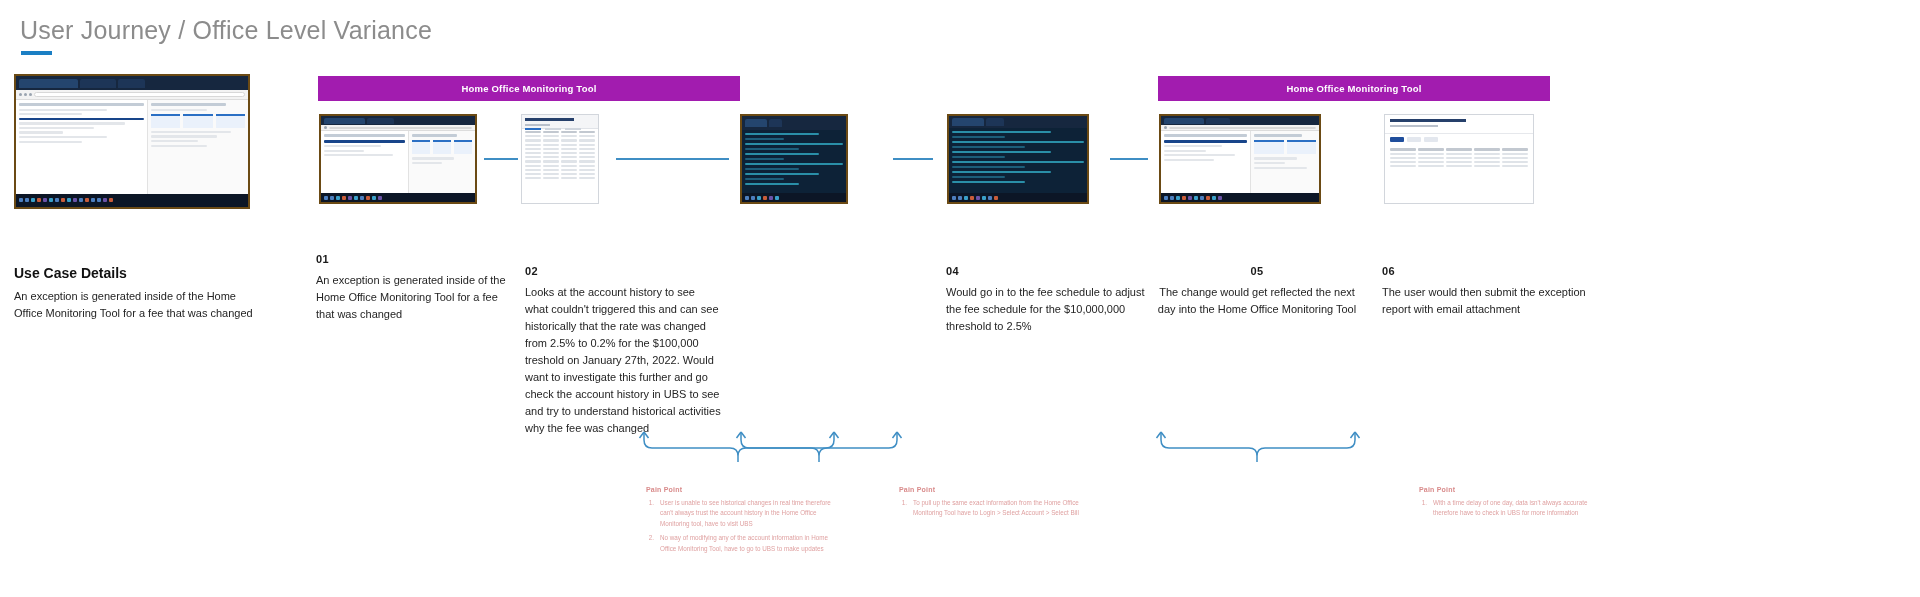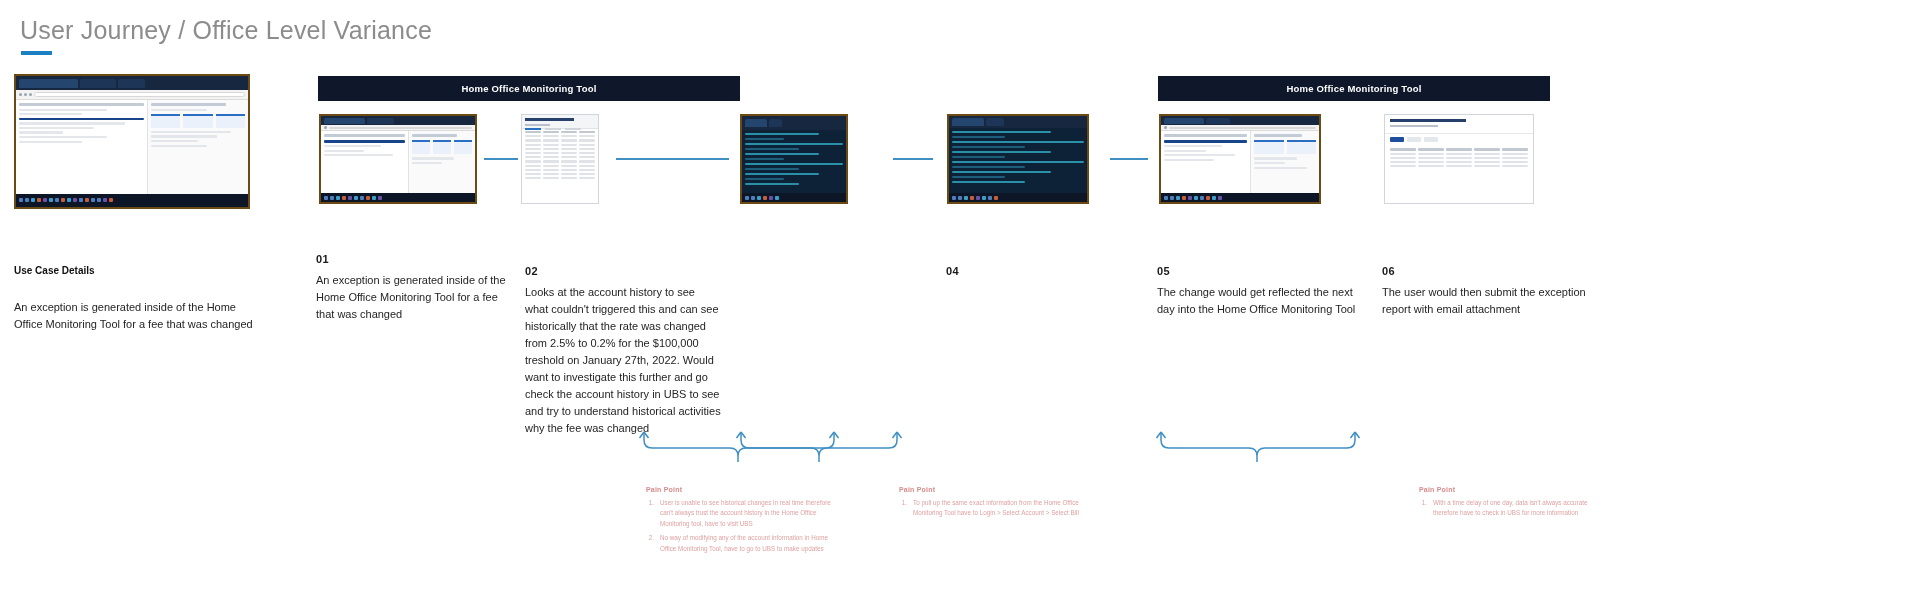--- a/index.html
+++ b/index.html
@@ -22,21 +22,21 @@
     width: 31px; height: 4px; background: #1b7fc4;
   }
 
   
   .banner {
     position: absolute; height: 25px;
     display: flex; align-items: center; justify-content: center;
     color: #ffffff; font-size: 9.5px; font-weight: 700;
     letter-spacing: .2px;
   }
-  .banner.purple { background: #0f172a; }
+  .banner.purple { background: #a21caf; }
   .banner.green  { background: #006b10; }
 
   
   .shot { position: absolute; background: #ffffff; overflow: hidden; }
   .shot.framed { border: 2px solid #6b4a14; background: #12233b; }
   .shot.plain  { border: 1px solid #d2d6dc; }
 
   .win-titlebar { height: 11%; background: #16273f; display: flex; align-items: center; padding: 0 3px; gap: 2px; }
   .win-tab { height: 62%; background: #24456e; border-radius: 2px 2px 0 0; }
   .win-urlbar { height: 7%; background: #f3f3f3; border-bottom: 1px solid #dcdcdc; display: flex; align-items: center; padding: 0 3px; gap: 2px; }
@@ -89,21 +89,21 @@
 
   
   .step { position: absolute; }
   .step-num {
     font-size: 11px; font-weight: 700; color: #1a1a1a;
     margin-bottom: 7px; letter-spacing: .3px;
   }
   .step-body {
     font-size: 11px; line-height: 1.55; color: #242424;
   }
-  .usecase-title { font-size: 10px; font-weight: 700; color: #111111; margin-bottom: 23px; }
+  .usecase-title { font-size: 14px; font-weight: 700; color: #111111; margin-bottom: 7px; }
 
   
   .bracket { position: absolute; }
   .bracket svg { display: block; overflow: visible; }
   .pain { position: absolute; }
   .pain-title {
     font-size: 7px; font-weight: 700; color: #d98b8b;
     margin-bottom: 5px; letter-spacing: .2px;
   }
   .pain-list { list-style: none; }
@@ -481,23 +481,24 @@
   </div>
 
   <div class="step" style="left:525px; top:265px; width:196px;">
     <div class="step-num">02</div>
     <div class="step-body">Looks at the account history to see what couldn't triggered this and can see historically that the rate was changed from 2.5% to 0.2% for the $100,000 treshold on January 27th, 2022. Would want to investigate this further and go check the account history in UBS to see and try to understand historical activities why the fee was changed</div>
   </div>
 
 
   <div class="step" style="left:946px; top:265px; width:200px;">
     <div class="step-num">04</div>
-  </div>
-
-  <div class="step" style="left:1157px; top:265px; width:200px;">
+    <div class="step-body">Would go in to the fee schedule to adjust the  fee schedule for the $10,000,000 threshold to 2.5%</div>
+  </div>
+
+  <div class="step" style="left:1157px; top:265px; width:200px;text-align:center;">
     <div class="step-num">05</div>
     <div class="step-body">The change would get reflected the next day into the Home Office Monitoring Tool</div>
   </div>
 
   <div class="step" style="left:1382px; top:265px; width:210px;">
     <div class="step-num">06</div>
     <div class="step-body">The user would then submit the exception report with email attachment</div>
   </div>
 
   <div class="bracket" style="left:642px; top:430px;">

